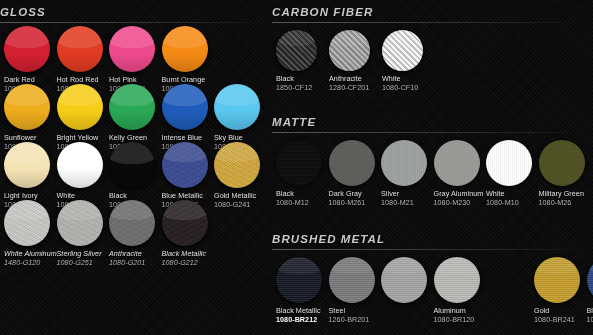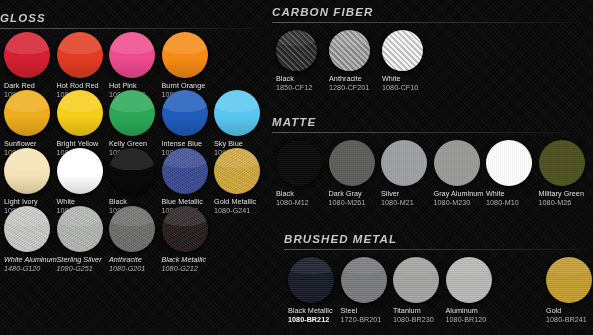--- a/index.html
+++ b/index.html
@@ -193,21 +193,21 @@
   .swatch-code.emphasis {
     color: #ffffff;
     font-weight: 700;
   }
 </style>
 </head>
 <body style="background-color: rgb(12, 12, 12);">
 
 <div id="chart">
   <div class="column column-left">
-      <div class="section" style="position: absolute; left: 0px; right: 0px; top: 8px;">
+      <div class="section" style="position: absolute; left: 0px; right: 0px; top: 2px;">
         <div class="section-head">
           <div class="section-title">GLOSS</div>
           <div class="section-rule"></div>
         </div>
         <div class="row" style="position: absolute; left: 4px; top: 24px;">
           <div class="swatch-cell" style="width: 52.5px;">
             <div class="dot-wrap">
               <div class="dot gloss" style="width: 46px; height: 46px; background-color: rgb(212, 32, 48);"></div>
             </div>
             <div class="labels">
@@ -468,51 +468,47 @@
             <div class="dot-wrap">
               <div class="dot matte" style="width: 46px; height: 46px; background-color: rgb(79, 81, 34);"></div>
             </div>
             <div class="labels">
               <div class="swatch-name">Military Green</div>
               <div class="swatch-code">1080-M26</div>
             </div>
           </div>
         </div>
       </div>
-      <div class="section" style="position: absolute; left: 12px; right: 0px; top: 229px;">
+      <div class="section" style="position: absolute; left: 0px; right: 0px; top: 229px;">
         <div class="section-head">
           <div class="section-title">BRUSHED METAL</div>
           <div class="section-rule"></div>
         </div>
         <div class="row" style="position: absolute; left: 4px; top: 28px;">
           <div class="swatch-cell" style="width: 52.5px;">
             <div class="dot-wrap">
               <div class="dot brushed" style="width: 46px; height: 46px; background-color: rgb(18, 22, 34);"></div>
             </div>
             <div class="labels">
               <div class="swatch-name">Black Metallic</div>
               <div class="swatch-code emphasis">1080-BR212</div>
             </div>
           </div>
           <div class="swatch-cell" style="width: 52.5px;">
             <div class="dot-wrap">
               <div class="dot brushed" style="width: 46px; height: 46px; background-color: rgb(119, 121, 123);"></div>
             </div>
             <div class="labels">
               <div class="swatch-name">Steel</div>
-              <div class="swatch-code">1720-BR201</div>
+              <div class="swatch-code">1260-BR201</div>
             </div>
           </div>
           <div class="swatch-cell" style="width: 52.5px;">
             <div class="dot-wrap">
               <div class="dot brushed" style="width: 46px; height: 46px; background-color: rgb(164, 165, 163);"></div>
-            </div>
-            <div class="labels">
-              <div class="swatch-name">Titanium</div>
-              <div class="swatch-code">1080-BR230</div>
             </div>
           </div>
           <div class="swatch-cell" style="width: 52.5px;">
             <div class="dot-wrap">
               <div class="dot brushed" style="width: 46px; height: 46px; background-color: rgb(185, 186, 182);"></div>
             </div>
             <div class="labels">
               <div class="swatch-name">Aluminum</div>
               <div class="swatch-code">1080-BR120</div>
             </div>

